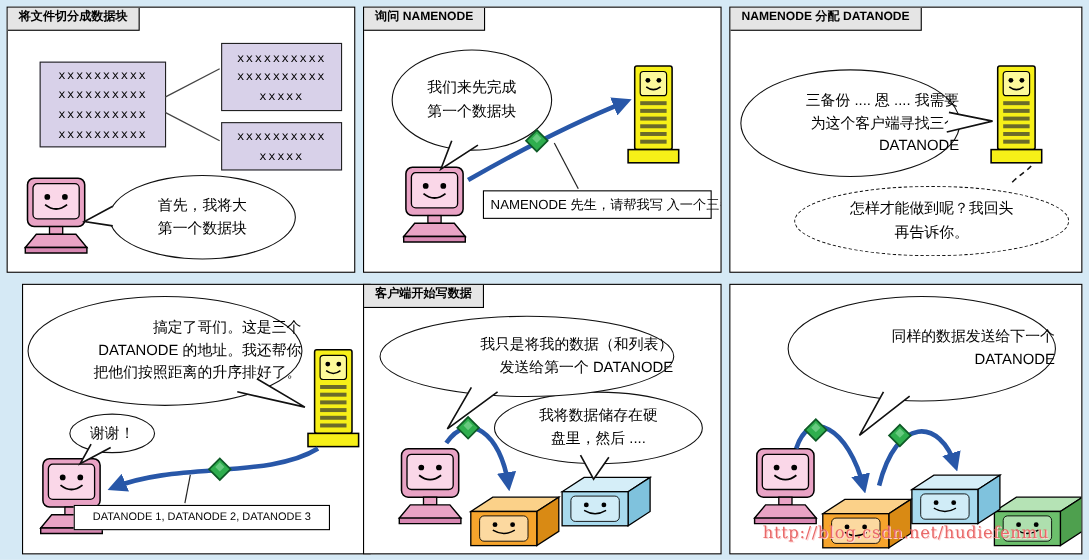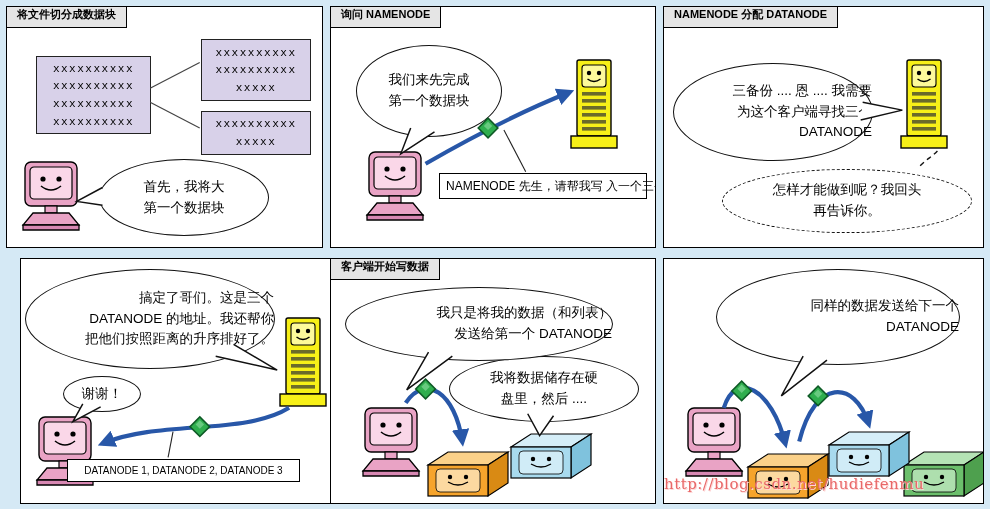--- a/index.html
+++ b/index.html
@@ -24,21 +24,21 @@
     font-size:12px; line-height:1.5; text-align:center; padding:3px 6px; white-space:nowrap;
   }
   .xblock {
     position:absolute; background:#d8d1e9; border:1.3px solid #222; z-index:1;
     display:flex; flex-direction:column; justify-content:center; align-items:center;
     font-family:"DejaVu Sans Mono",monospace; font-size:11px; letter-spacing:1.5px; line-height:1.6;
   }
   .sprite { position:absolute; z-index:1; }
   svg.overlay { position:absolute; left:0; top:0; width:100%; height:100%; z-index:4; pointer-events:none; }
   .watermark {
-    position:absolute; left:0; right:0; top:216px; z-index:6; text-align:left;
+    position:absolute; left:0; right:0; top:216px; z-index:6; text-align:center;
     font-family:"DejaVu Serif",serif; font-size:15px; letter-spacing:0.5px;
     color:#e86868; text-shadow:1px 1px 0 #ffd6d6; pointer-events:none; white-space:nowrap;
   }
 </style>
 </head>
 <body>
 
 <div class="canvas">
 
   <section class="panel" style="left:6px;top:6px;width:317px;height:242px">

